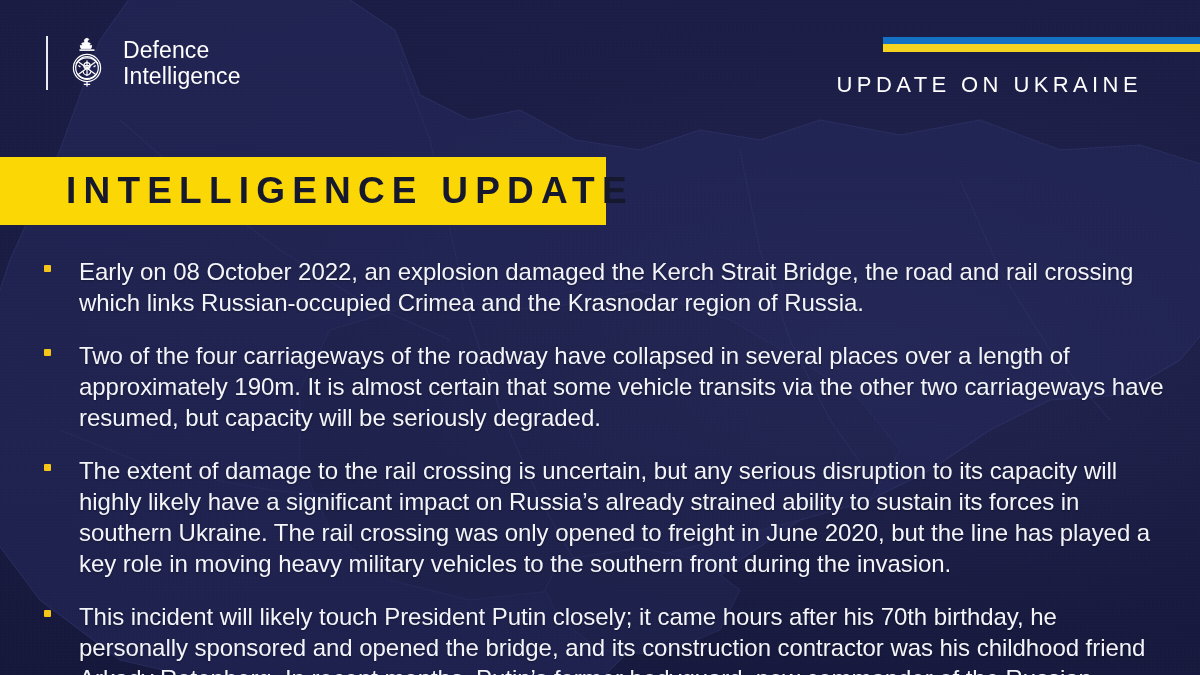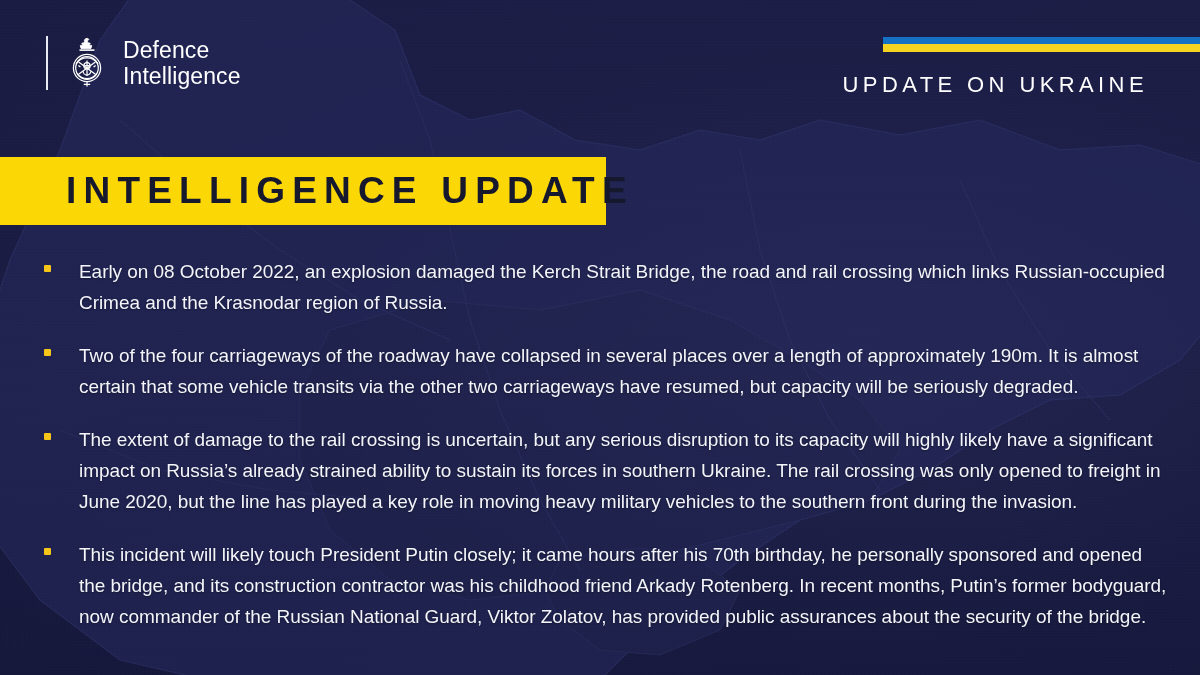--- a/index.html
+++ b/index.html
@@ -66,21 +66,21 @@
   }
 
   #flagbar {
     position:absolute; left:883px; top:37px;
     width:317px; height:15px;
   }
   #flagbar .blue   { height:7px; background:#1471c4; }
   #flagbar .yellow { height:8px; background:#f5d321; }
 
   #header-right {
-    position:absolute; right:52px; top:72px;
+    position:absolute; right:58px; top:72px;
     text-align:right;
     color:#ffffff;
   }
   #update-label {
     font-size:22px;
     letter-spacing:4.4px;
     font-weight:400;
     white-space:nowrap;
   }
   #update-date {
@@ -119,21 +119,21 @@
   .bullet-marker {
     flex:0 0 auto;
     width:7px; height:7px;
     background:#f5c518;
     margin:9px 28px 0 4px;
     border-radius:1px;
   }
   .bullet-text {
     flex:1 1 auto;
     color:#f4f5fa;
-    font-size:19px;
+    font-size:24px;
     line-height:31px;
     font-weight:400;
     letter-spacing:-0.05px;
     font-stretch:condensed;
     text-shadow:0 1px 2px rgba(0,0,0,0.35);
   }
 </style>
 </head>
 <body>
 

